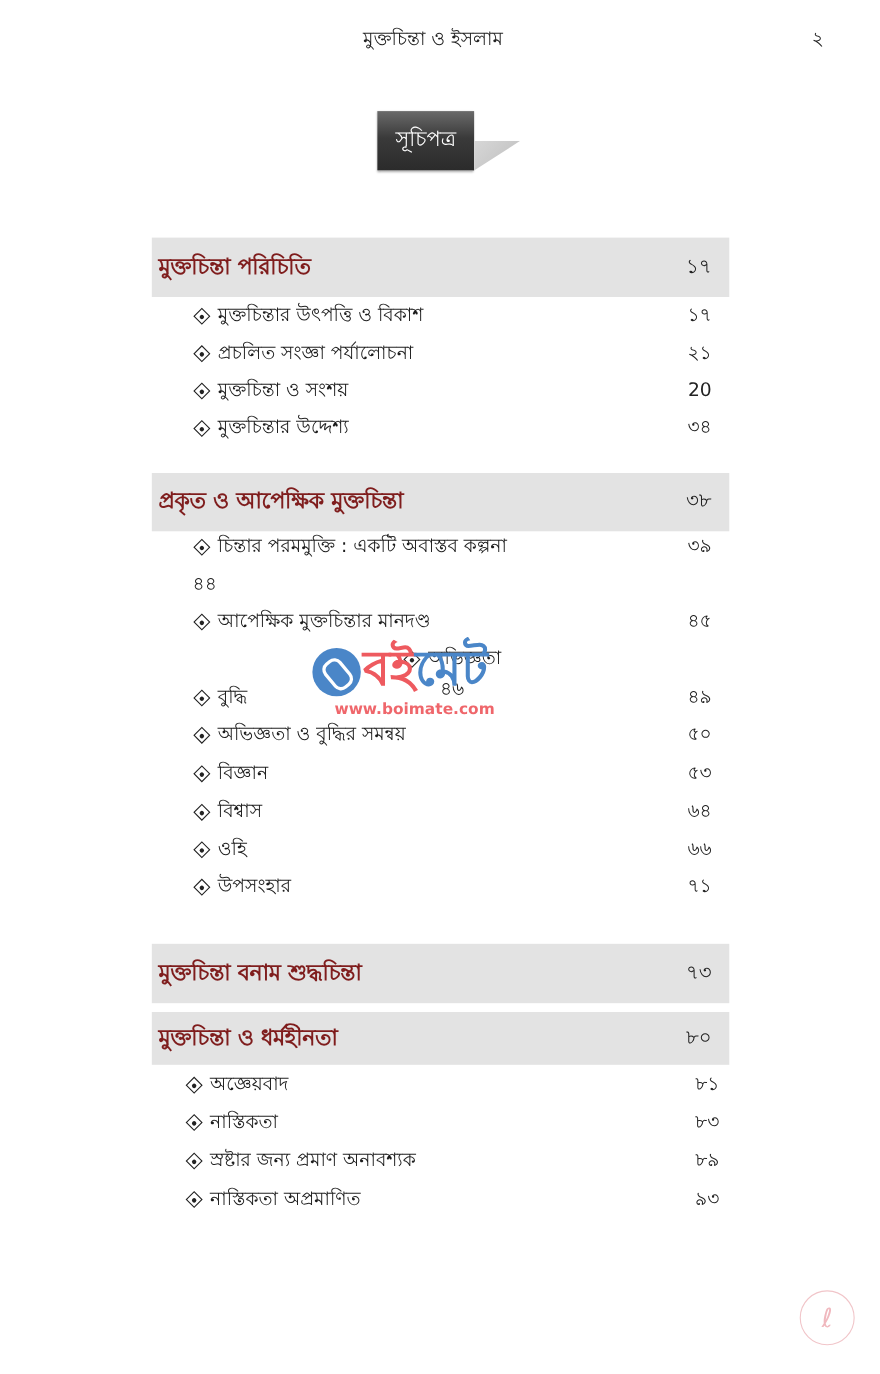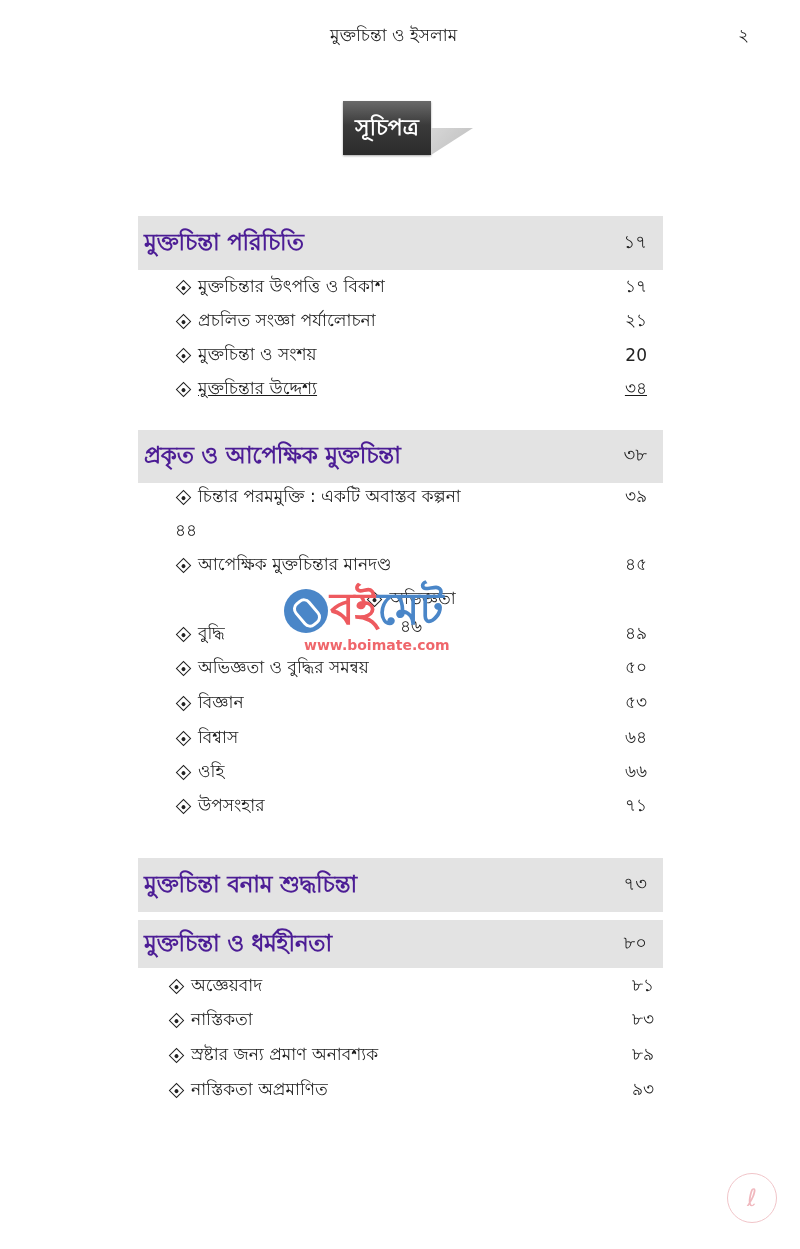--- a/index.html
+++ b/index.html
@@ -17,38 +17,38 @@
     .page-number {
       position: absolute; left: 738px; top: 0; font-size: 17px; color: #222;
     }
     .toc-badge-wrap {
       position: absolute; left: 343px; top: 101px; width: 135px; height: 56px;
     }
     .toc-badge {
       position: absolute; left: 0; top: 0; width: 88px; height: 54px;
       background: linear-gradient(180deg, #6a6a6a 0%, #3a3a3a 45%, #2b2b2b 100%);
       box-shadow: 0 1px 2px rgba(0,0,0,0.35);
-      color: #fff; font-size: 22px; font-weight: bold;
+      color: #fff; font-size: 19px; font-weight: normal;
       display: flex; align-items: center; justify-content: center;
       font-family: "DejaVu Serif", "Liberation Serif", serif;
     }
     .toc-badge-tail2 {
       position: absolute; left: 88px; top: 27px; width: 42px; height: 27px;
       background: linear-gradient(135deg, #d7d7d7 0%, #bdbdbd 100%);
       clip-path: polygon(0 0, 100% 0, 0 100%);
     }
     .toc { position: absolute; left: 0; top: 0; width: 800px; }
     .section-bar {
       position: absolute; left: 138px; width: 525px;
       background: #e3e3e3;
       display: flex; align-items: center; justify-content: space-between;
       box-sizing: border-box; padding: 0 16px 0 6px;
     }
     .section-title {
-      font-size: 23px; font-weight: bold; color: #4c1d95;
+      font-size: 20px; font-weight: bold; color: #7f1d1d;
       font-family: "DejaVu Serif", "Liberation Serif", serif;
       letter-spacing: -0.3px;
     }
     .section-page { font-size: 18px; color: #222; }
     .toc-item {
       position: absolute; left: 175px; width: 472px; height: 30px;
       display: flex; align-items: center; justify-content: space-between;
     }
     .toc-item.alt { left: 168px; width: 486px; }
     .item-left { display: flex; align-items: center; }
@@ -125,21 +125,21 @@
       </span>
     <span class="item-page">২১</span>
   </div>
   <div class="toc-item" style="top:340px;">
     <span class="item-left">
         <span class="diamond-icon"></span>
         <span class="item-title">মুক্তচিন্তা ও সংশয়</span>
       </span>
     <span class="item-page">20</span>
   </div>
-  <div class="toc-item" style="top:374px;text-decoration:underline;">
+  <div class="toc-item" style="top:374px;">
     <span class="item-left">
         <span class="diamond-icon"></span>
         <span class="item-title">মুক্তচিন্তার উদ্দেশ্য</span>
       </span>
     <span class="item-page">৩৪</span>
   </div>
 
   <div class="section-bar" style="top:430px;height:53px;">
     <span class="section-title">প্রকৃত ও আপেক্ষিক মুক্তচিন্তা</span>
     <span class="section-page">৩৮</span>

